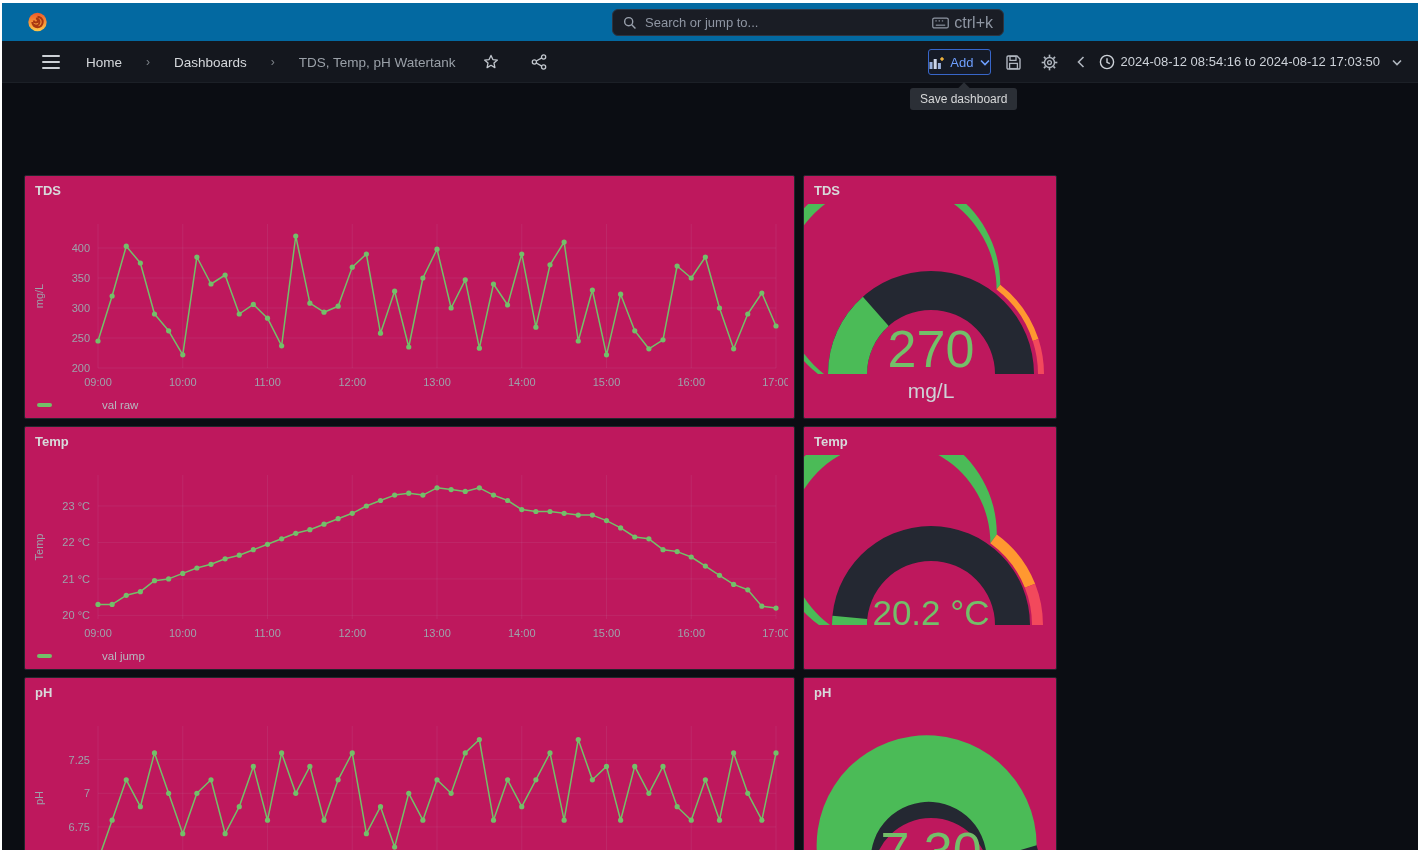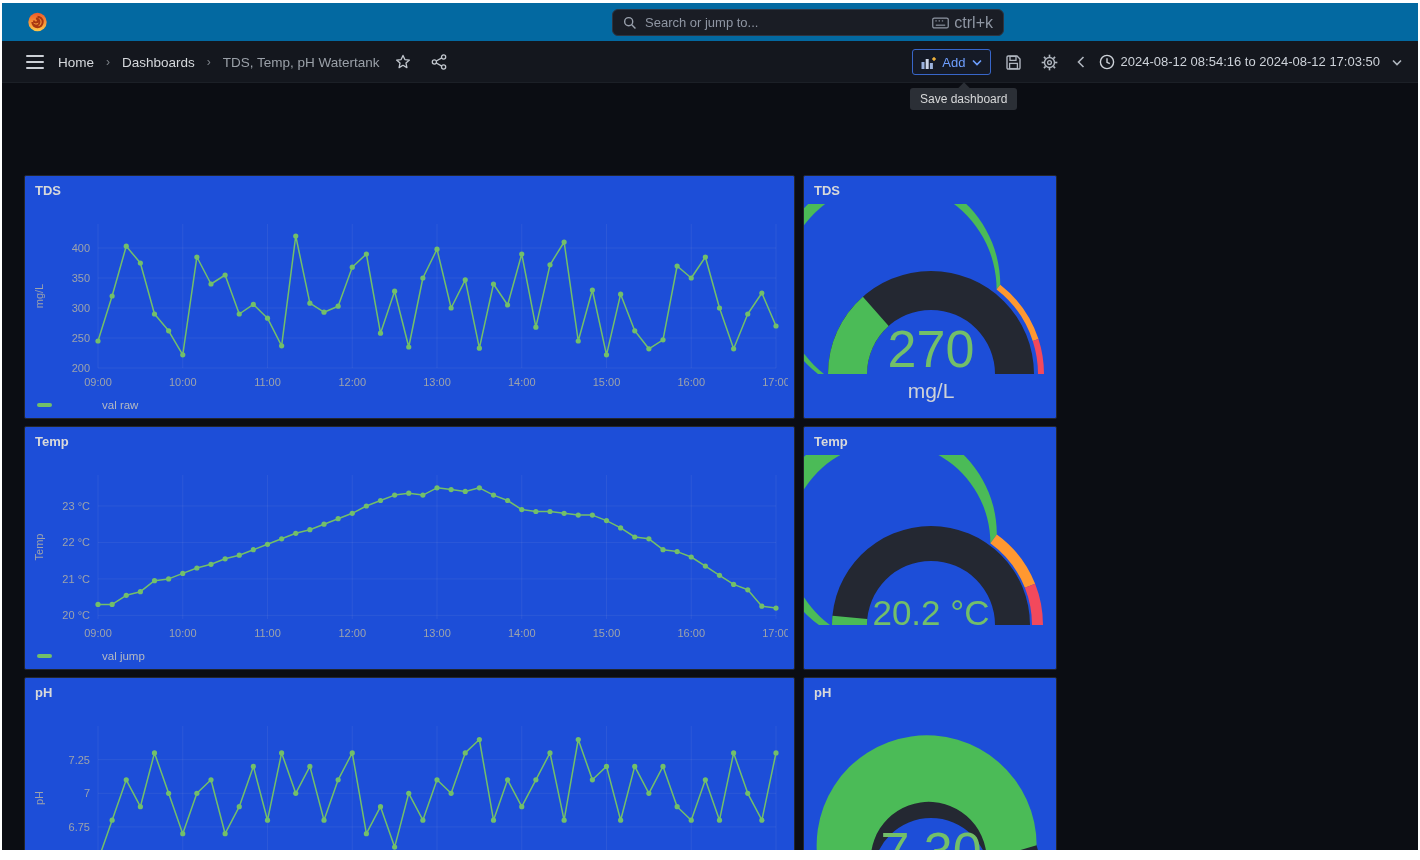--- a/index.html
+++ b/index.html
@@ -8,35 +8,35 @@
   .screen { position:absolute; left:2px; top:3px; right:2px; bottom:10px; background:#0b0d13; overflow:hidden; }
 
   
   .topbar { position:absolute; left:0; top:0; width:100%; height:38px; background:#0369a1; }
   .logo { position:absolute; left:24px; top:7px; width:24px; height:24px; }
   .searchbox { position:absolute; left:610px; top:6px; width:392px; height:27px; background:#1a1d25; border:1px solid #2f3440; border-radius:6px; display:flex; align-items:center; padding:0 10px; gap:8px; color:#8f96a3; font-size:13px; }
   .searchbox .grow { flex:1; }
   .shortcut { display:flex; align-items:center; gap:5px; color:#8f96a3; font-size:16px; }
 
   .navbar { position:absolute; left:0; top:38px; width:100%; height:42px; background:#14171e; border-bottom:1px solid #1c2027; }
-  .nav-left { position:absolute; left:20px; top:0; height:42px; display:flex; align-items:center; gap:10px; }
+  .nav-left { position:absolute; left:36px; top:0; height:42px; display:flex; align-items:center; gap:22px; }
   .crumb { font-size:13.5px; color:#d5d8dc; font-weight:500; }
   .crumb.current { color:#9aa0a8; font-weight:400; }
   .crumb-sep { color:#7b8087; font-size:12px; padding:0 2px; }
   .icon-btn { display:flex; align-items:center; justify-content:center; width:26px; height:26px; border-radius:4px; cursor:pointer; }
   .nav-right { position:absolute; right:14px; top:0; height:42px; display:flex; align-items:center; gap:10px; }
-  .add-btn { display:flex; align-items:center; gap:6px; height:26px; padding:0 8px; border:1px solid #3866c9; border-radius:3px; color:#6e9fff; font-size:13px; font-weight:500; background:rgba(40,70,140,0.08); cursor:pointer; }
+  .add-btn { display:flex; align-items:center; gap:6px; height:26px; padding:0 0; border:1px solid #3866c9; border-radius:3px; color:#6e9fff; font-size:13px; font-weight:500; background:rgba(40,70,140,0.08); cursor:pointer; }
   .time-range { display:flex; align-items:flex-start; gap:6px; color:#cdd2d9; font-size:13px; font-weight:500; }
 
   .tooltip { position:absolute; left:908px; top:85px; background:#2b2f36; color:#d8d9da; font-size:12px; padding:4px 10px; border-radius:3px; white-space:nowrap; z-index:30; }
   .tooltip::before { content:""; position:absolute; left:50%; top:-4px; width:8px; height:8px; background:#2b2f36; transform:translateX(-50%) rotate(45deg); }
 
   
   .dash { position:absolute; left:0; top:80px; right:0; bottom:0; background:#0b0d13; }
-  .panel { position:absolute; background:#1d4ed8; border:1px solid #23262d; border-radius:2px; }
+  .panel { position:absolute; background:#be185d; border:1px solid #23262d; border-radius:2px; }
   .panel-title { position:absolute; left:10px; top:7px; font-size:13px; font-weight:600; color:#d8d9da; cursor:pointer; }
   .chart-panel { width:771px; height:244px; left:22px; }
   .gauge-panel { width:254px; height:244px; left:801px; }
   .r1 { top:92px; } .r2 { top:343px; } .r3 { top:594px; }
   svg.chart { position:absolute; left:8px; top:28px; }
   .legend { position:absolute; left:12px; bottom:7px; display:flex; align-items:center; gap:6px; cursor:pointer; }
   .legend-dash { width:15px; height:4px; border-radius:2px; background:#73bf69; }
   .legend-label { font-size:11.5px; color:#b6bac1;margin-left:44px; }
   svg.gauge { position:absolute; left:0; top:28px; }
   .gauge-value { fill:#73bf69; font-size:52px; font-weight:500; text-anchor:middle; font-family:"Liberation Sans", sans-serif; }

